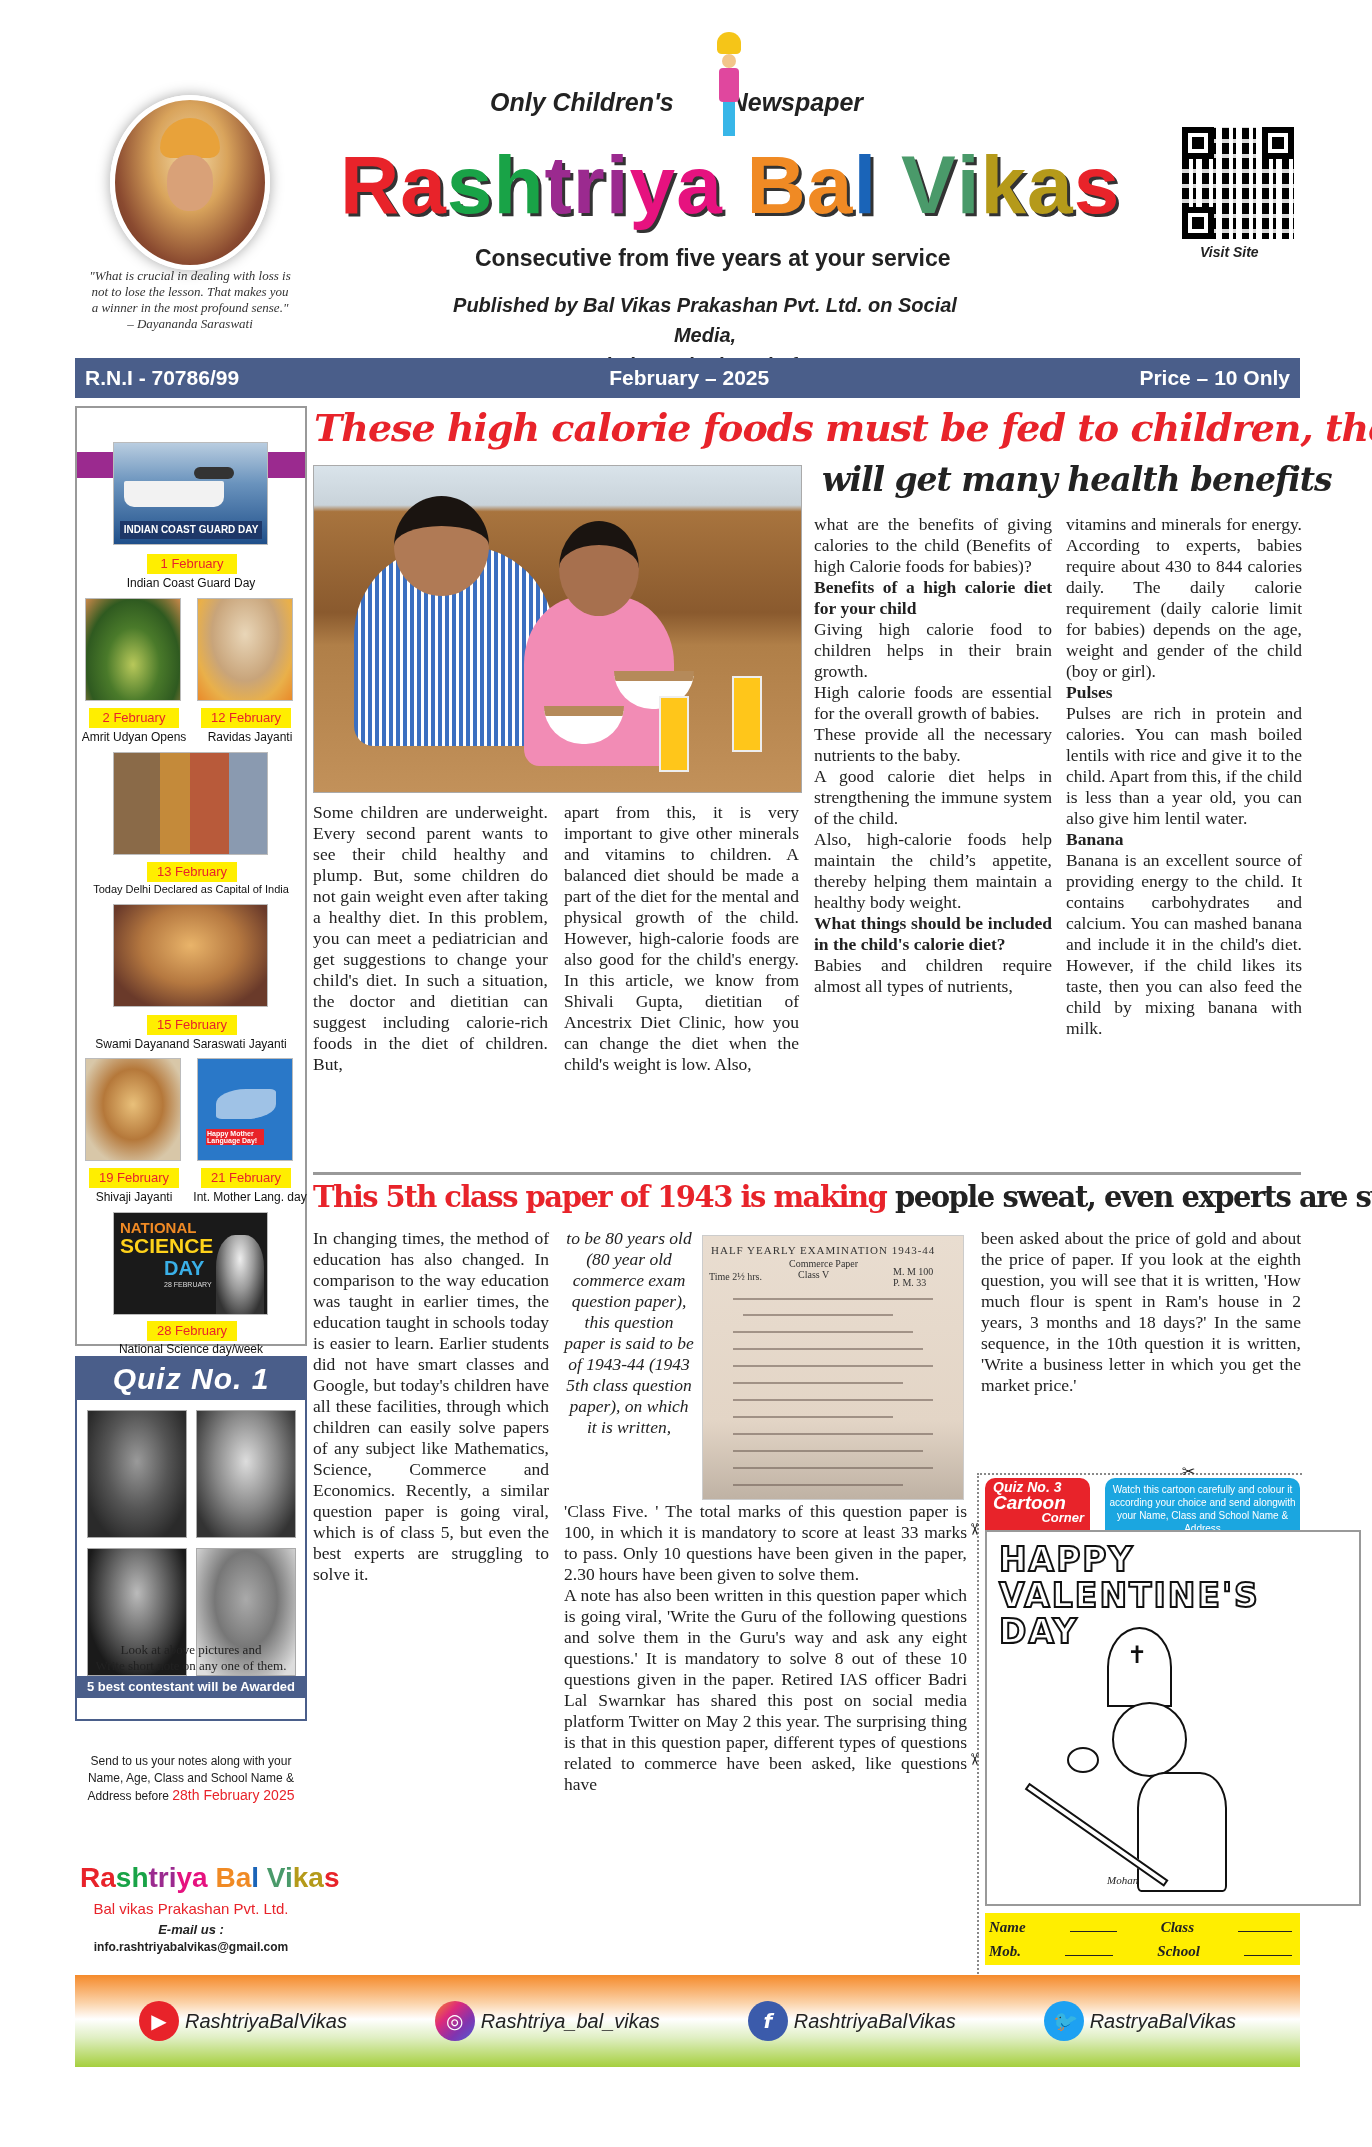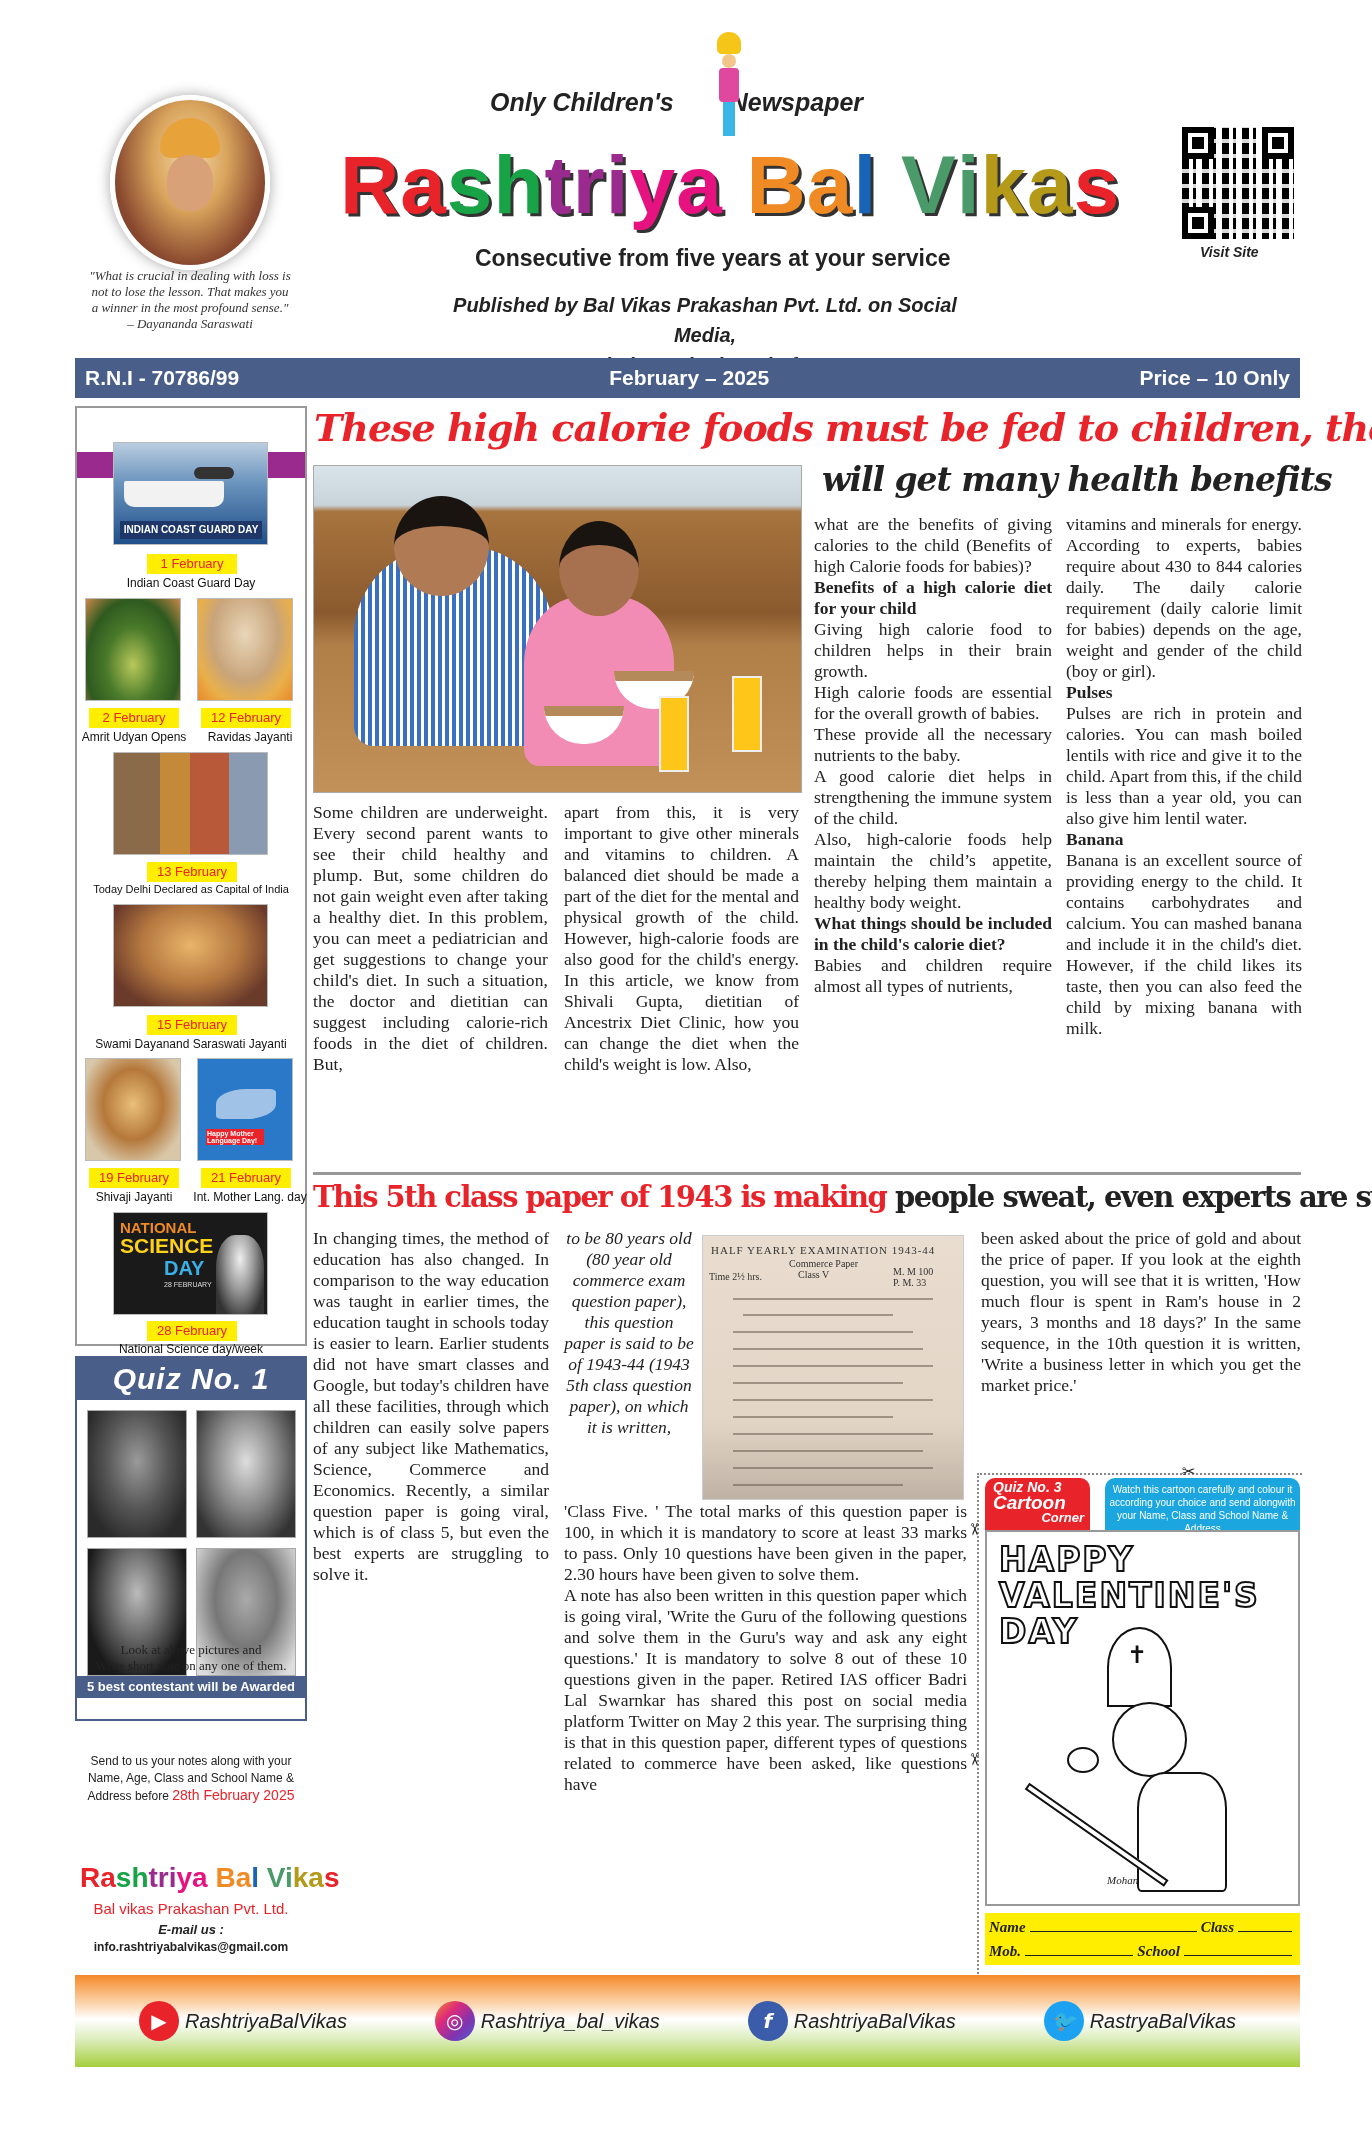--- a/index.html
+++ b/index.html
@@ -80,31 +80,31 @@
 
   
   .cut-h { left: 980px; top: 1473px; width: 322px; border-top: 2px dotted #888; }
   .cut-v { left: 977px; top: 1473px; height: 505px; border-left: 2px dotted #888; }
   .scissor { font-size: 16px; color:#222; font-family:"DejaVu Sans", sans-serif; }
   .q3 { left: 985px; top: 1478px; width: 105px; height: 52px; background:#e8232a; border-radius:10px 10px 0 0; color:#fff; font-family:"Liberation Sans", sans-serif; font-style:italic; font-weight:bold; padding-left:8px; }
   .q3 .a { font-size:14px; line-height:14px; display:block; margin-top:2px; }
   .q3 .b { font-size:19px; line-height:17px; display:block; }
   .q3 .c { font-size:13px; line-height:13px; display:block; text-align:right; padding-right:6px; }
   .watch { left: 1105px; top: 1478px; width: 195px; height: 52px; background:#1ba6e0; border-radius:10px 10px 0 0; color:#fff; font-family:"Liberation Sans", sans-serif; font-size:10px; line-height:13px; text-align:center; padding-top:5px; }
-  .cartoon { left: 985px; top: 1530px; width: 315px; height: 376px; border: 2px solid #999; background:#fff; overflow:hidden; }
+  .cartoon { left: 985px; top: 1530px; width: 376px; height: 376px; border: 2px solid #999; background:#fff; overflow:hidden; }
   .happy { position:absolute; left:12px; top:10px; font-family:"DejaVu Sans", sans-serif; font-weight:bold; font-size:33px; line-height:36px; color:#fff; -webkit-text-stroke:2px #111; letter-spacing:2px; }
   .bishop-hat { position:absolute; left:120px; top:95px; width:65px; height:80px; border:2px solid #111; border-radius:50% 50% 0 0; background:#fff; }
   .bishop-hat::after { content:"✝"; position:absolute; left:18px; top:12px; font-size:24px; color:#111; }
   .bishop-head { position:absolute; left:125px; top:170px; width:75px; height:75px; border:2px solid #111; border-radius:50%; background:#fff; }
   .bishop-body { position:absolute; left:150px; top:240px; width:90px; height:120px; border:2px solid #111; border-radius:30% 30% 5% 5%; background:#fff; }
   .staff { position:absolute; left:40px; top:250px; width:170px; height:8px; border:2px solid #111; transform:rotate(35deg); transform-origin:left; background:#fff; }
   .rose { position:absolute; left:80px; top:215px; width:32px; height:26px; border:2px solid #111; border-radius:50%; background:#fff; }
   .signature { position:absolute; left:120px; top:342px; font-family:"Liberation Serif", serif; font-style:italic; font-size:11px; }
   .form { left: 985px; top: 1913px; width: 315px; height: 52px; background:#ffee00; font-family:"Liberation Serif", serif; font-style:italic; font-weight:bold; font-size:15px; padding: 2px 4px; line-height:24px; color:#222; }
-  .form .row { display:flex; }
+  .form .row { display:flex;gap:40px; }
   .form .blank { flex:1; border-bottom:1px solid #222; margin: 0 4px 7px 4px; }
   .form .blank.s { flex:0 0 54px; }
 
   
   .footer { left: 75px; top: 1975px; width: 1225px; height: 92px; background: linear-gradient(180deg, #f58a2a 0%, #fbd2a8 30%, #ffffff 48%, #e0efc4 68%, #a5cf3e 100%); display:flex; justify-content: space-around; align-items:center; padding: 0 20px; }
   .social { display:flex; align-items:center; gap:6px; font-family:"Liberation Sans", sans-serif; font-style:italic; font-size:20px; color:#222; }
   .sicon { width:40px; height:40px; border-radius:50%; display:flex; align-items:center; justify-content:center; color:#fff; font-family:"DejaVu Sans", sans-serif; font-weight:bold; font-size:20px; }
   .yt { background:#e8232a; }
   .ig { background: linear-gradient(135deg,#f58529,#dd2a7b,#8134af,#515bd4); }
   .fb { background:#3b5bab; }

